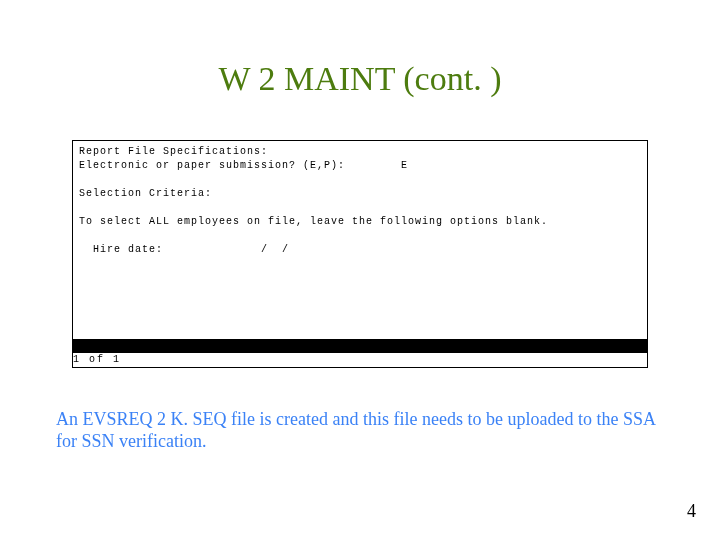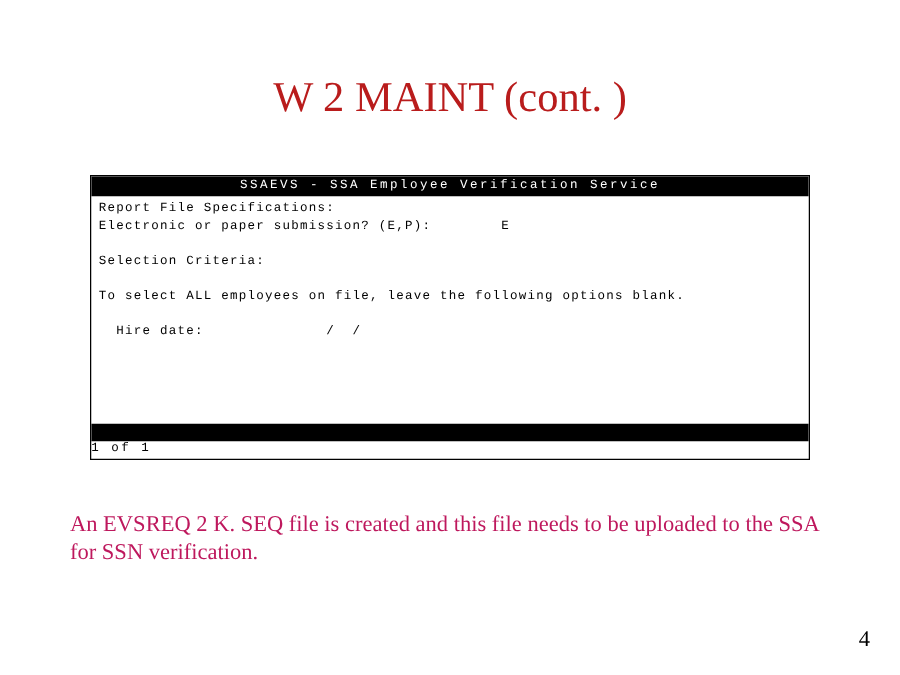--- a/index.html
+++ b/index.html
@@ -10,21 +10,21 @@
     width: 720px; height: 540px;
     background: #fff;
   }
   .title {
     position: absolute;
     top: 60px;
     left: 0; right: 0;
     text-align: center;
     font-size: 34px;
     font-weight: 400;
-    color: #b91c1c;
+    color: #4d7c0f;
   }
   .terminal {
     position: absolute;
     left: 72px;
     top: 140px;
     width: 576px;
     height: 228px;
     background: #fff;
     border: 1px solid #000;
     font-family: "Courier New", Courier, monospace;
@@ -63,21 +63,21 @@
     font-size: 10px;
     letter-spacing: 2px;
   }
   .caption {
     position: absolute;
     left: 56px;
     right: 56px;
     top: 408px;
     font-size: 18px;
     line-height: 22px;
-    color: #be185d;
+    color: #3b82f6;
     font-family: Liberation Serif, serif;
   }
   .page-number {
     position: absolute;
     right: 24px;
     bottom: 18px;
     font-size: 18px;
     color: #000;
   }
   
@@ -93,21 +93,20 @@
   }
 </style>
 </head>
 <body>
 
 <div class="slide">
 
   <h1 class="title">W 2 MAINT (cont. )</h1>
 
   <div class="terminal">
-    <div class="term-header">SSAEVS - SSA Employee Verification Service</div>
 
     <div class="term-body">
       <div class="term-row">Report File Specifications:</div>
       <div class="term-row"><span class="term-label">Electronic or paper submission? (E,P):</span>        <input class="answer-field" value="E" style=""></div>
       <div class="term-row"> </div>
       <div class="term-row">Selection Criteria:</div>
       <div class="term-row"> </div>
       <div class="term-row">To select ALL employees on file, leave the following options blank.</div>
       <div class="term-row"> </div>
       <div class="term-row">  <span class="term-label">Hire date:</span>            <span class="term-value">  /  /</span></div>

